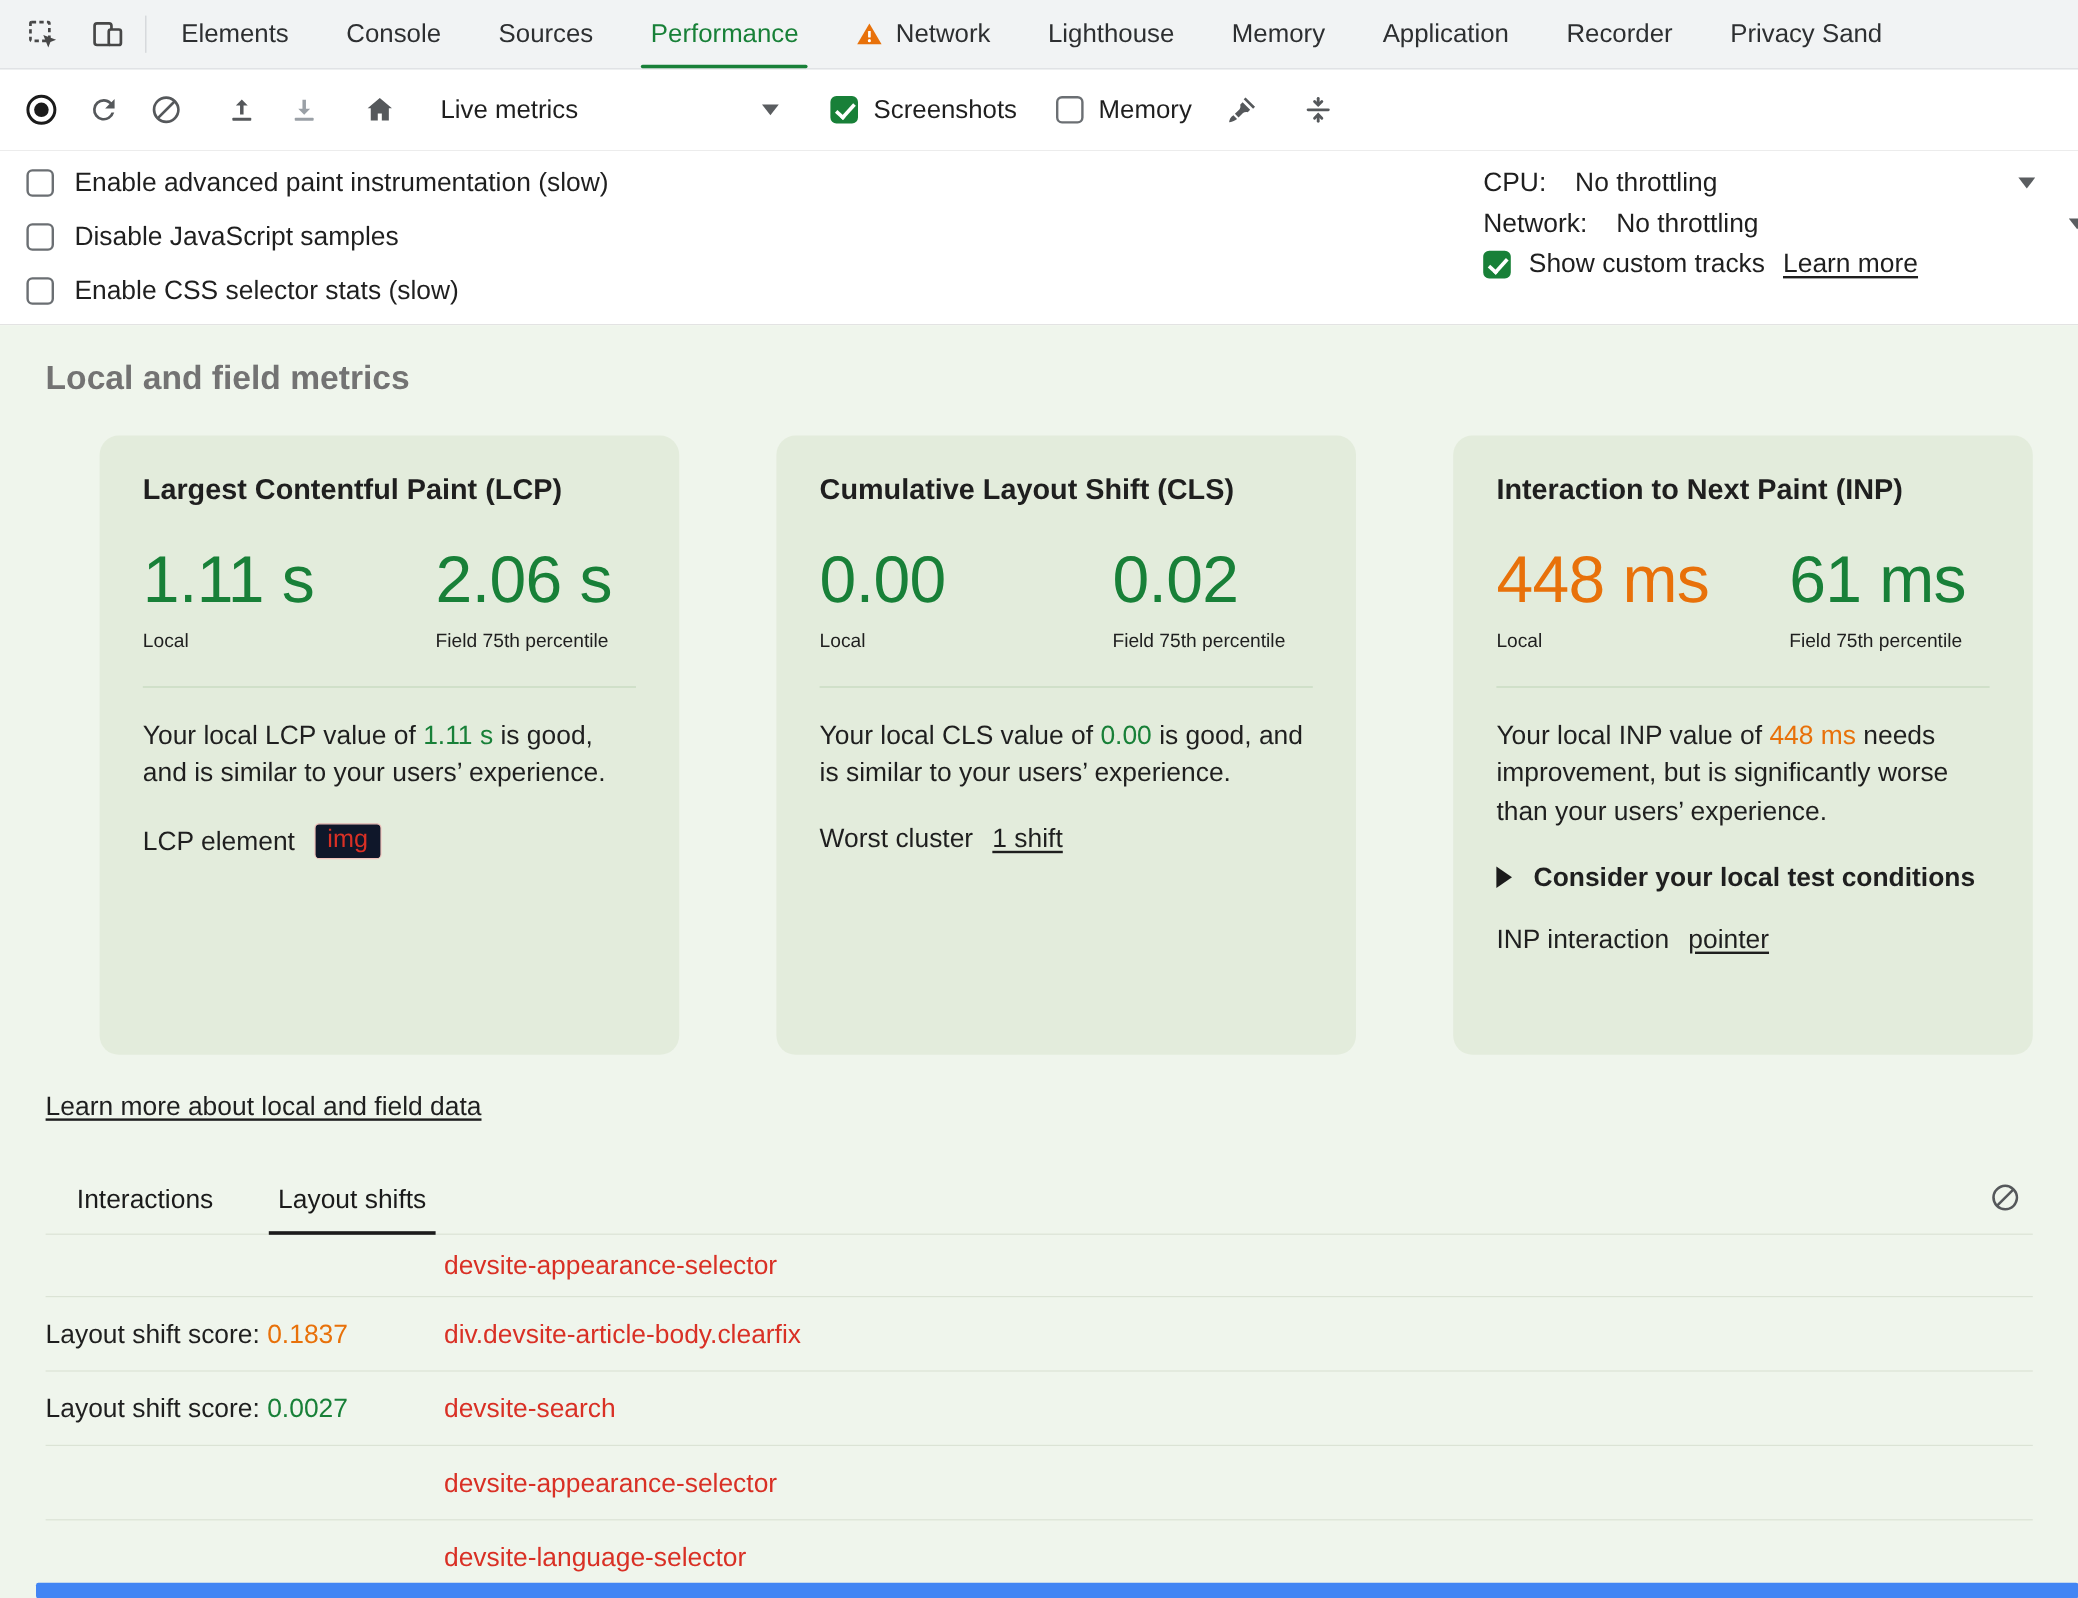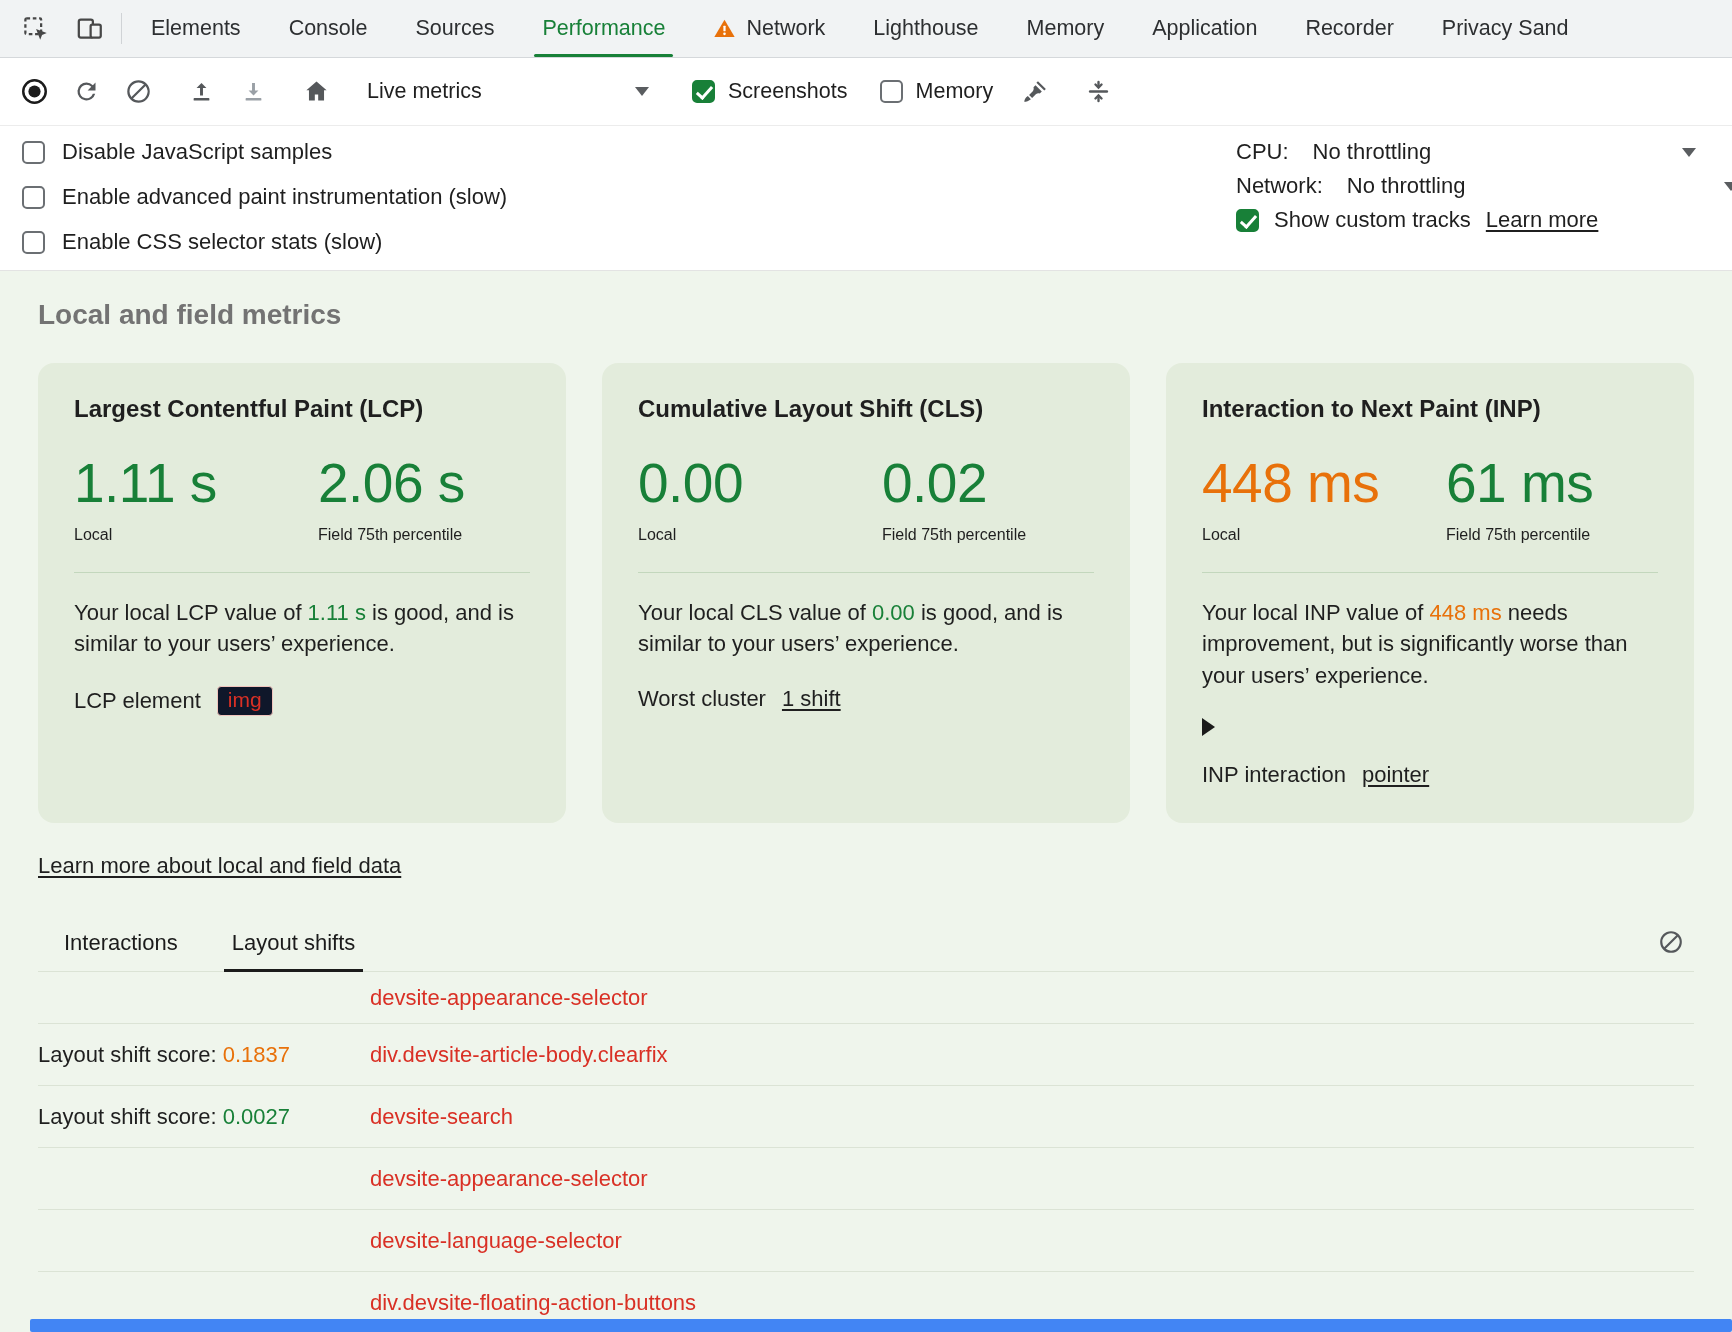--- a/index.html
+++ b/index.html
@@ -54,21 +54,21 @@
   .throttle-row .caret-down{margin-left:auto;cursor:pointer;}
   .throttle-row.cpu .caret-down{margin-right:36px;}
   .throttle-row.network .caret-down{margin-right:-6px;}
   .tracks-row{display:flex;align-items:center;gap:15px;font-size:22px;}
   a.plain-link{color:var(--text);text-decoration:underline;text-underline-offset:3px;cursor:pointer;}
 
   
   .main{flex:1;background:#eff5ec;padding:28px 38px 0;position:relative;overflow:hidden;}
   .metrics-heading{font-size:28px;font-weight:700;margin:0 0 32px;color:#737373;}
   .cards{display:flex;gap:36px;}
-  .card{flex:1;background:#e3ecdc;border-radius:16px;padding:32px 36px 28px;height:460px;}
+  .card{flex:1;background:#e3ecdc;border-radius:16px;padding:32px 36px 28px;height:516px;margin-left:45px;}
   .card-title{font-size:24px;font-weight:700;margin:0 0 32px;}
   .vals{display:flex;}
   .vcol{width:244px;flex:none;}
   .vcol.field{width:auto;}
   .metric-value{font-size:55px;line-height:1.02;letter-spacing:-0.5px;}
   .metric-value.green{color:var(--green);}
   .metric-value.orange{color:var(--orange);}
   .metric-label{font-size:16px;margin-top:13px;max-width:152px;line-height:1.38;}
   .card-divider{border:none;border-top:1px solid #c3d7bd;margin:26px 0 24px;}
   .card-desc{margin:0;font-size:22px;line-height:1.42;}
@@ -217,25 +217,25 @@
         <path d="M12 20.5V16"></path>
         <path d="m9.3 18.2 2.7-2.7 2.7 2.7"></path>
       </svg>
   </div>
 </div>
 
 <div class="settings">
   <div class="set-left">
     <label class="set-row">
       <span class="checkbox"></span>
-      <span>Disable JavaScript samples</span>
+      <span>Enable advanced paint instrumentation (slow)</span>
     </label>
     <label class="set-row">
       <span class="checkbox"></span>
-      <span>Enable advanced paint instrumentation (slow)</span>
+      <span>Disable JavaScript samples</span>
     </label>
     <label class="set-row">
       <span class="checkbox"></span>
       <span>Enable CSS selector stats (slow)</span>
     </label>
   </div>
   <div class="set-right">
     <div class="throttle-row cpu">
       <span class="lbl">CPU:</span>
       <span>No throttling</span>
@@ -308,20 +308,21 @@
         </div>
         <div class="vcol field">
           <div class="metric-value green">61 ms</div>
           <div class="metric-label">Field 75th percentile</div>
         </div>
       </div>
       <hr class="card-divider">
       <p class="card-desc"><span>Your local INP value of </span><span class="v-orange">448 ms</span><span> needs improvement, but is significantly worse than your users’ experience.</span></p>
       <div class="disclosure">
         <span class="tri-right"></span>
+        <span>Consider your local test conditions</span>
       </div>
       <div class="card-foot">
         <span>INP interaction</span>
         <a class="plain-link">pointer</a>
       </div>
     </section>
   </div>
 
   <a class="plain-link learn-link">Learn more about local and field data</a>
 

